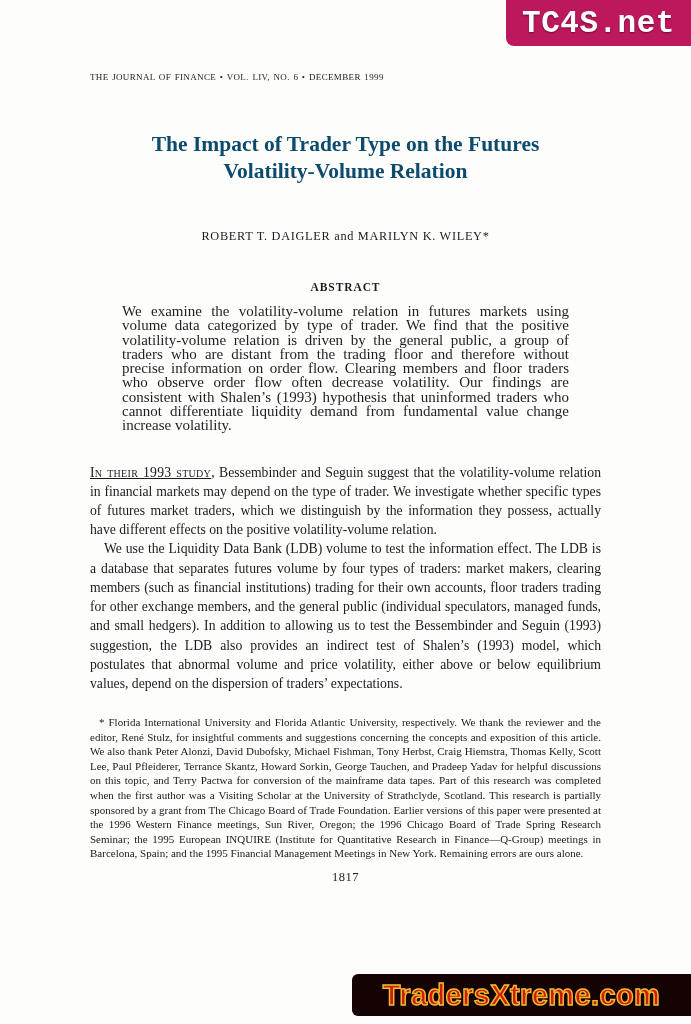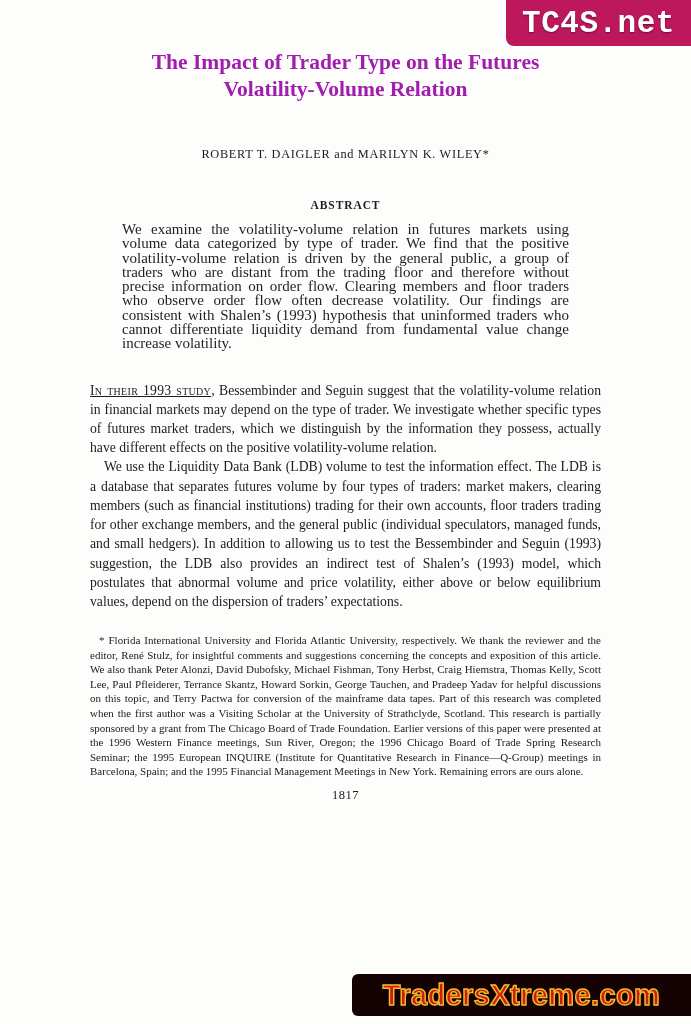--- a/index.html
+++ b/index.html
@@ -25,21 +25,21 @@
     letter-spacing: 0.35px;
     word-spacing: 1px;
     color: #222;
   }
   .title {
     margin: 49px 0 0 0;
     text-align: center;
     font-size: 21.5px;
     line-height: 27px;
     font-weight: 700;
-    color: #a21caf;
+    color: #0c4a6e;
   }
   .title span { display: block; }
   .authors {
     margin-top: 44px;
     text-align: center;
     font-size: 12.3px;
     letter-spacing: 0.7px;
     color: #1b1b1d;
   }
   .abstract-heading {
@@ -141,20 +141,21 @@
     -webkit-text-stroke: 1.4px #eebc2c;
     text-shadow: 0 0 1px #f3c233;
   }
 </style>
 </head>
 <body>
 
 <div class="page">
   <div class="content">
 
+    <div class="journal-header">THE JOURNAL OF FINANCE • VOL. LIV, NO. 6 • DECEMBER 1999</div>
 
     <h1 class="title">
       <span>The Impact of Trader Type on the Futures</span>
       <span>Volatility-Volume Relation</span>
     </h1>
 
     <div class="authors">ROBERT T. DAIGLER and MARILYN K. WILEY*</div>
 
     <div class="abstract-heading">ABSTRACT</div>
 

